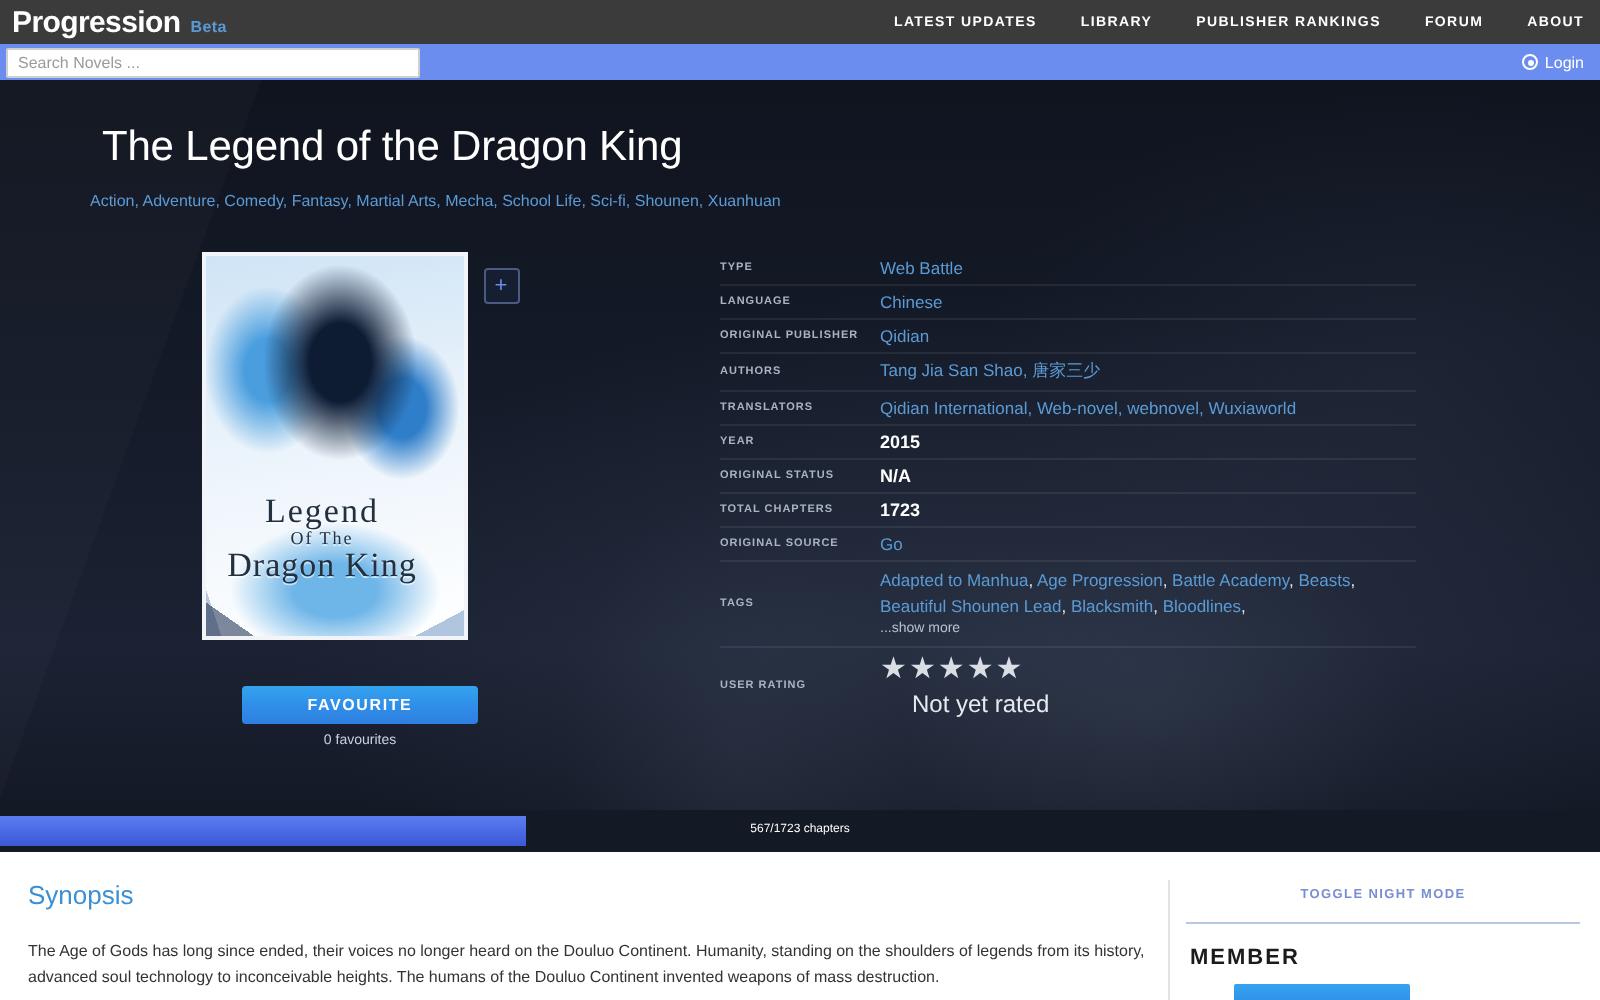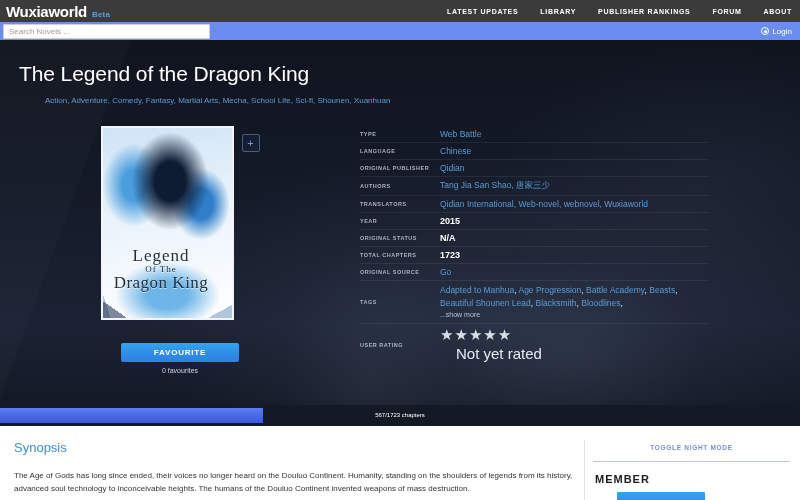--- a/index.html
+++ b/index.html
@@ -119,21 +119,21 @@
       radial-gradient(ellipse 180px 120px at 72% 85%, rgba(120,135,160,0.10), rgba(0,0,0,0) 72%),
       radial-gradient(ellipse 120px 180px at 46% 92%, rgba(110,125,150,0.09), rgba(0,0,0,0) 72%);
     pointer-events: none;
   }
   .hero-inner { position: relative; z-index: 2; }
 
   .novel-title {
     color: #ffffff;
     font-size: 21px;
     font-weight: normal;
-    padding: 22px 0 0 19px;
+    padding: 22px 0 0 51px;
     letter-spacing: -0.1px;
   }
   .genres {
     padding: 9px 0 0 45px;
     font-size: 8px;
     line-height: 1.4;
   }
   .genres a {
     color: #5b9bd5;
     text-decoration: none;
@@ -264,21 +264,21 @@
     font-weight: bold;
     letter-spacing: 0.5px;
     text-transform: uppercase;
   }
   .val { color: #e6eaf0; font-size: 8.5px; }
   .val a { color: #5b9bd5; text-decoration: none; }
   .val.plain { color: #ffffff; font-weight: bold; font-size: 9px; }
   .tags-cell { line-height: 1.5; }
   .showmore { color: #b9c2d0; font-size: 7px; }
   .stars { color: #d9dde4; font-size: 15px; letter-spacing: 1px; line-height: 1; }
-  .rating-text { color: #e6eaf0; font-size: 15px; margin-top: 3px; padding-left: 16px; }
+  .rating-text { color: #e6eaf0; font-size: 12px; margin-top: 3px; padding-left: 16px; }
 
   
   .progress-zone {
     height: 21px;
     background: #141926;
     position: relative;
   }
   .progress-bar {
     position: absolute;
     left: 0; top: 3px;
@@ -344,21 +344,21 @@
     background: linear-gradient(180deg, #35a3f0, #2f8fe8);
     margin-left: 24px;
     border-radius: 1px;
   }
 </style>
 </head>
 <body>
 
 <div class="topbar">
   <div class="brand">
-    <span class="brand-name">Wuxiaworld</span>
+    <span class="brand-name">Progression</span>
     <span class="brand-beta">Beta</span>
   </div>
   <div class="nav">
     <a class="nav-item" href="#">LATEST UPDATES</a>
     <a class="nav-item" href="#">LIBRARY</a>
     <a class="nav-item" href="#">PUBLISHER RANKINGS</a>
     <a class="nav-item" href="#">FORUM</a>
     <a class="nav-item" href="#">ABOUT</a>
   </div>
 </div>

